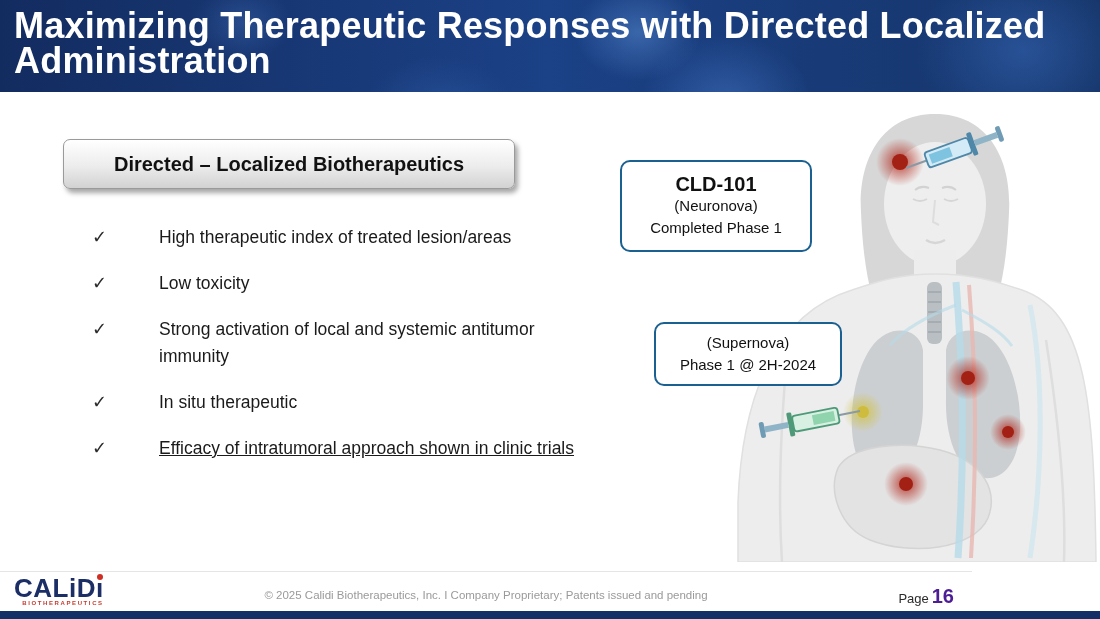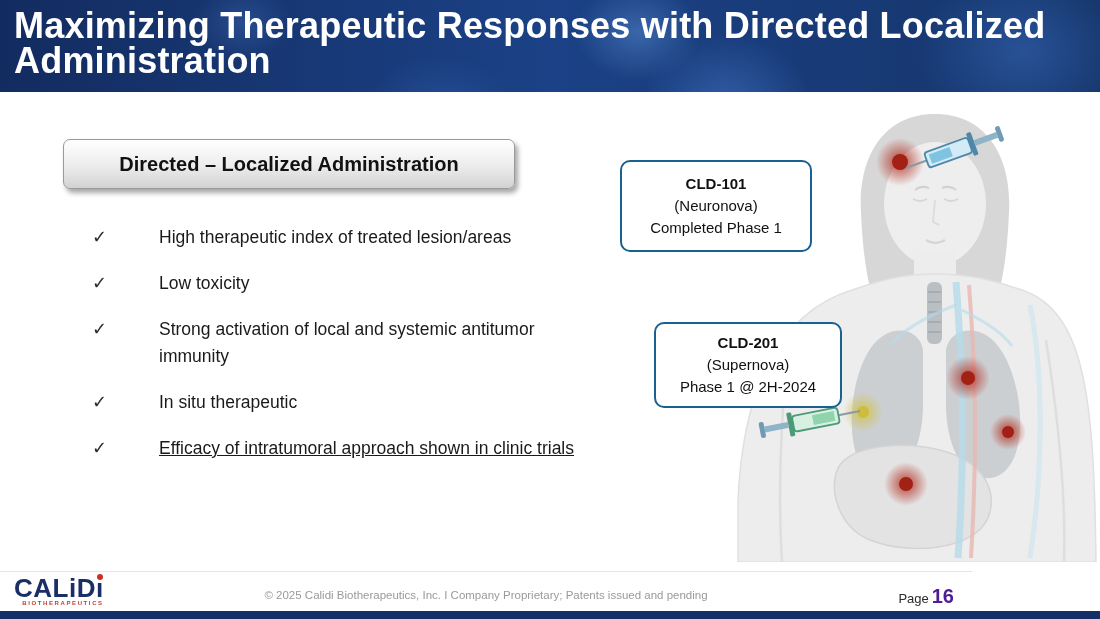--- a/index.html
+++ b/index.html
@@ -41,21 +41,21 @@
   .check-text.u{text-decoration:underline;}
 
   
   .figure{position:absolute;left:730px;top:100px;width:370px;height:462px;z-index:1;}
 
   
   .callout{
     position:absolute;z-index:2;background:#fff;border:2.5px solid #1a6090;border-radius:10px;
     text-align:center;font-size:15px;color:#111;padding:11px 8px;line-height:22px;
   }
-  .callout .c-title{font-weight:700;font-size:15px;}
+  .callout .c-title{font-weight:700;font-size:20px;}
   .callout-1{left:620px;top:160px;width:172px;}
   .callout-2{left:654px;top:322px;width:168px;padding:8px 8px;}
 
   
   .footer{position:absolute;left:0;top:571px;width:972px;height:40px;background:#fff;border-top:1px solid #e5e5e5;}
   .logo{position:absolute;left:14px;top:4px;color:#1b2e66;font-weight:800;font-size:26px;line-height:24px;letter-spacing:.5px;}
   .logo-i{position:relative;}
   .logo-i::after{content:"";position:absolute;left:1px;top:1px;width:6px;height:6px;border-radius:50%;background:#cf2e23;}
   .logo-sub{font-size:6px;font-weight:700;color:#c43b2e;letter-spacing:1.6px;text-align:right;line-height:7px;}
   .copyright{position:absolute;left:0;right:0;top:17px;text-align:center;font-size:11.5px;color:#9a9a9a;}
@@ -68,21 +68,21 @@
 
 <div class="slide">
 
   <div class="header">
     <div class="header-inner">
       <div class="title-line">Maximizing Therapeutic Responses with Directed Localized</div>
       <div class="title-line">Administration</div>
     </div>
   </div>
 
-  <div class="section-box">Directed – Localized Administration</div>
+  <div class="section-box">Directed – Localized Biotherapeutics</div>
 
   <div class="checklist">
     <div class="check-item">
       <span class="check-icon">✓</span>
       <span class="check-text">High therapeutic index of treated lesion/areas</span>
     </div>
     <div class="check-item">
       <span class="check-icon">✓</span>
       <span class="check-text">Low toxicity</span>
     </div>
@@ -184,21 +184,20 @@
     </svg>
   </div>
 
   <div class="callout callout-1">
     <div class="c-title">CLD-101</div>
     <div>(Neuronova)</div>
     <div>Completed  Phase 1</div>
   </div>
 
   <div class="callout callout-2">
-    <div class="c-title">CLD-201</div>
     <div>(Supernova)</div>
     <div>Phase 1 @ 2H-2024</div>
   </div>
 
   <div class="footer">
     <div class="logo">
       <span>CALiD</span><span class="logo-i">ı</span>
       <div class="logo-sub">BIOTHERAPEUTICS</div>
     </div>
     <div class="copyright">© 2025 Calidi Biotherapeutics, Inc. I  Company Proprietary; Patents issued and pending</div>

